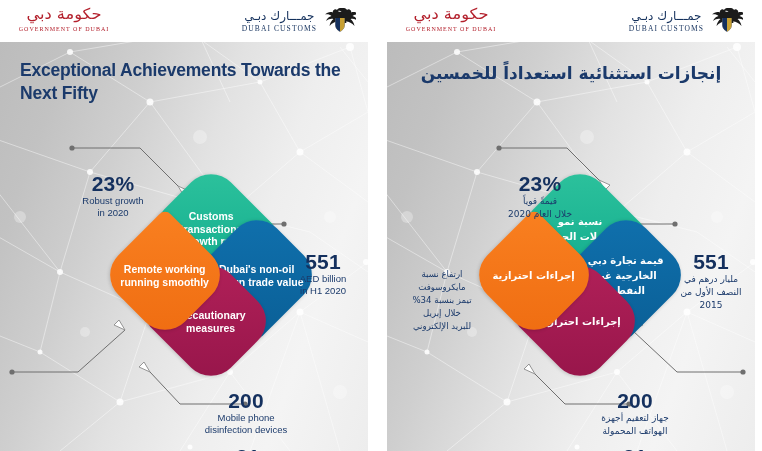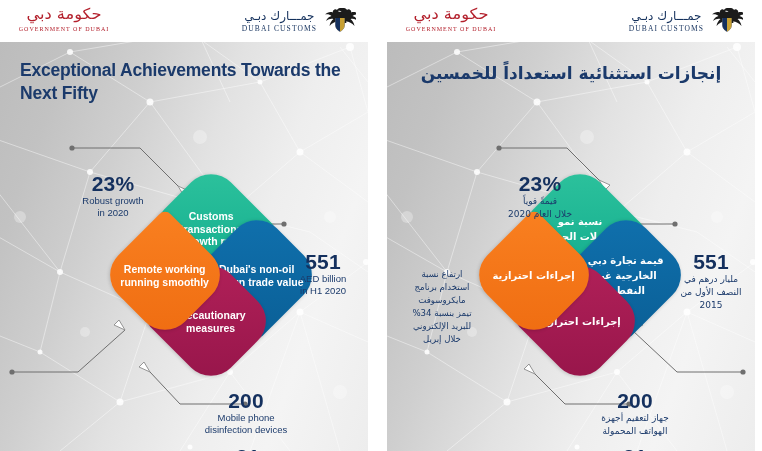--- a/index.html
+++ b/index.html
@@ -361,25 +361,24 @@
       </div>
 
       <div class="callout r-c23 center">
         <div class="cal-num">23%</div>
         <div class="cal-txt ar">قيمةً قوياً</div>
         <div class="cal-txt ar">خلال العام 2020</div>
       </div>
 
       <div class="callout r-cms center">
         <div class="cal-body ar">ارتفاع نسبة</div>
-        <div class="cal-body ar">استخدام برنامج</div>
         <div class="cal-body ar">مايكروسوفت</div>
         <div class="cal-body ar">تيمز بنسبة 34%</div>
+        <div class="cal-body ar">خلال إبريل</div>
         <div class="cal-body ar">للبريد الإلكتروني</div>
-        <div class="cal-body ar">خلال إبريل</div>
       </div>
 
       <div class="callout r-c551 center">
         <div class="cal-num">551</div>
         <div class="cal-txt ar">مليار درهم في</div>
         <div class="cal-txt ar">النصف الأول من</div>
         <div class="cal-txt ar">2015</div>
       </div>
 
       <div class="callout r-c200 center">

